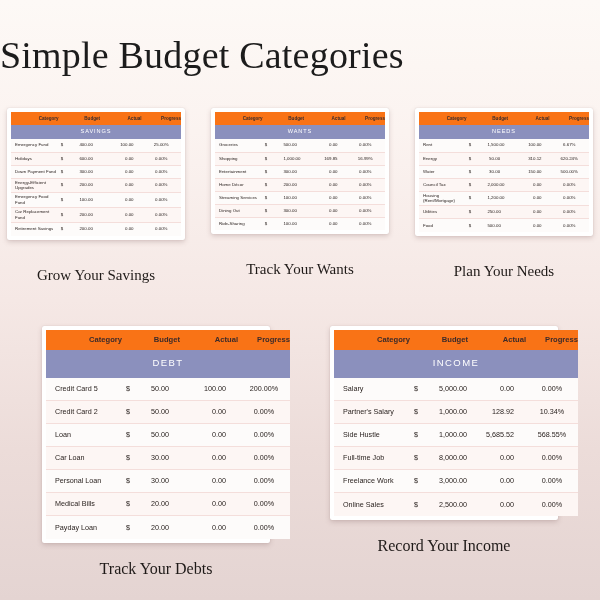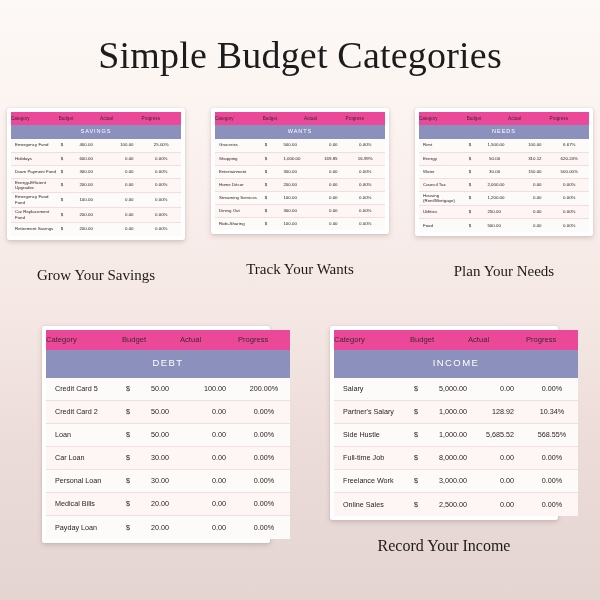--- a/index.html
+++ b/index.html
@@ -21,21 +21,21 @@
     position: relative;
   }
 
   
   .page-title {
     font-family: "Liberation Serif", serif;
     font-size: 38px;
     font-weight: 400;
     letter-spacing: 0.2px;
     color: #1c1c1c;
-    text-align: center;
+    text-align: left;
     padding-top: 36px;
     line-height: 1;
   }
 
   
   .row {
     display: flex;
     justify-content: center;
     align-items: flex-start;
   }
@@ -77,24 +77,24 @@
     color: #ffffff;
     text-align: center;
     font-weight: 400;
     letter-spacing: 1.1px;
   }
   .card-sm .tbl-title td { font-size: 5.6px; height: 14px; letter-spacing: 0.9px; }
   .card-lg .tbl-title td { font-size: 9.5px;  height: 28px; letter-spacing: 1.4px; }
 
   
   .tbl-head th {
-    background: #ec4899;
+    background: #f97316;
     color: #3c2b2b;
-    font-weight: 400;
-    text-align: left;
+    font-weight: 700;
+    text-align: right;
   }
   .card-sm .tbl-head th { font-size: 4.6px; height: 13px; }
   .card-lg .tbl-head th { font-size: 7.6px; height: 20px; }
 
   
   tbody tr { background: #fdfbfa; }
   tbody tr:nth-child(even) { background: #fdf6f4; }
   tbody tr td {
     border-bottom: 1px solid #f4dedb;
     color: #2b2320;
@@ -427,20 +427,21 @@
           <tr>
               <td class="c-cat">Payday Loan</td>
               <td class="c-cur">$</td>
               <td class="c-num">20.00</td>
               <td class="c-num">0.00</td>
               <td class="c-prog">0.00%</td>
             </tr>
         </tbody>
       </table>
     </div>
+    <div class="caption">Track Your Debts</div>
   </div>
 
   <div class="card-wrap">
     <div class="card card-lg">
       <table>
         <tbody>
           <tr class="tbl-title">
             <td colspan="5">INCOME</td>
           </tr>
         </tbody>

